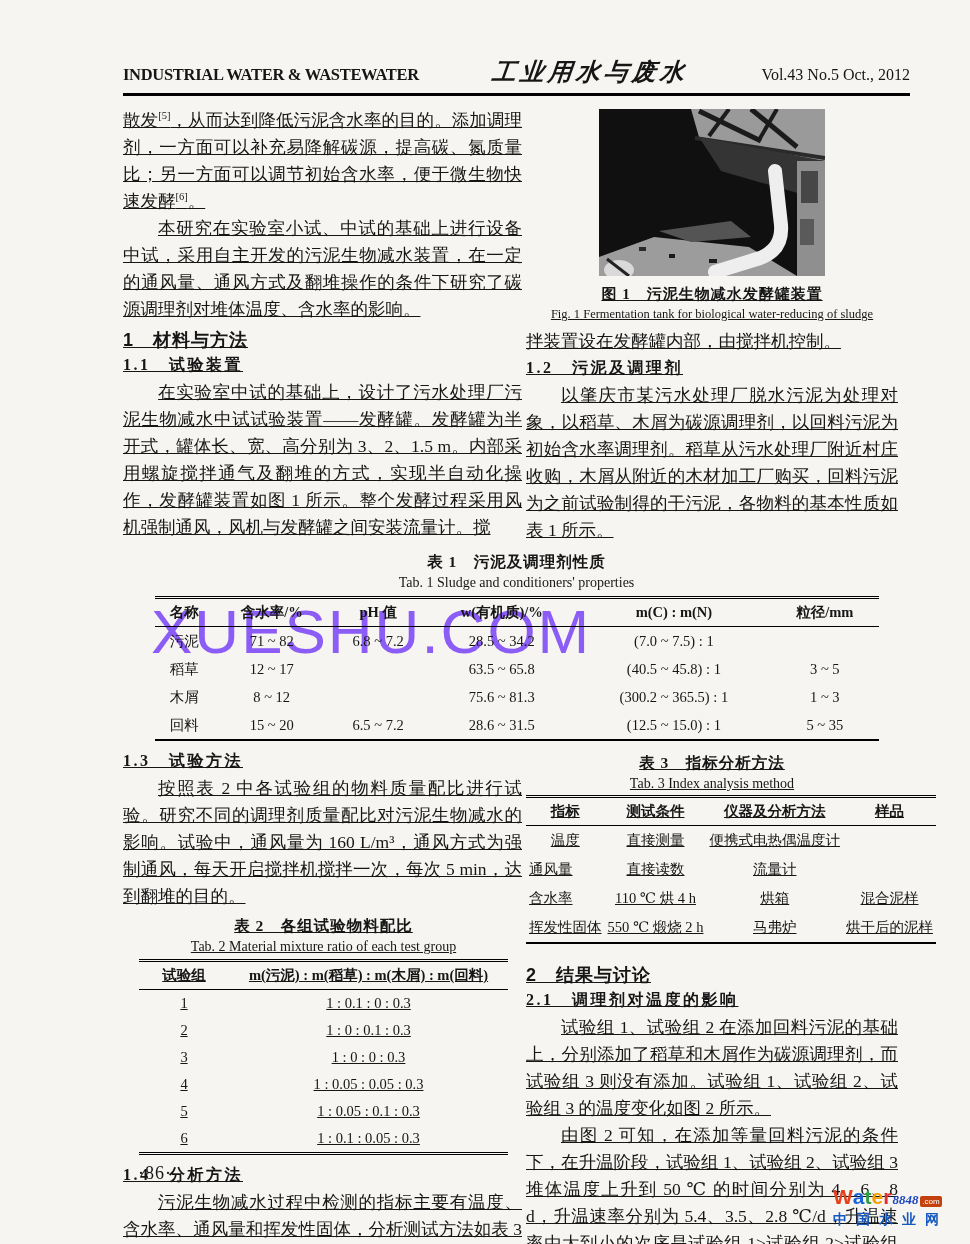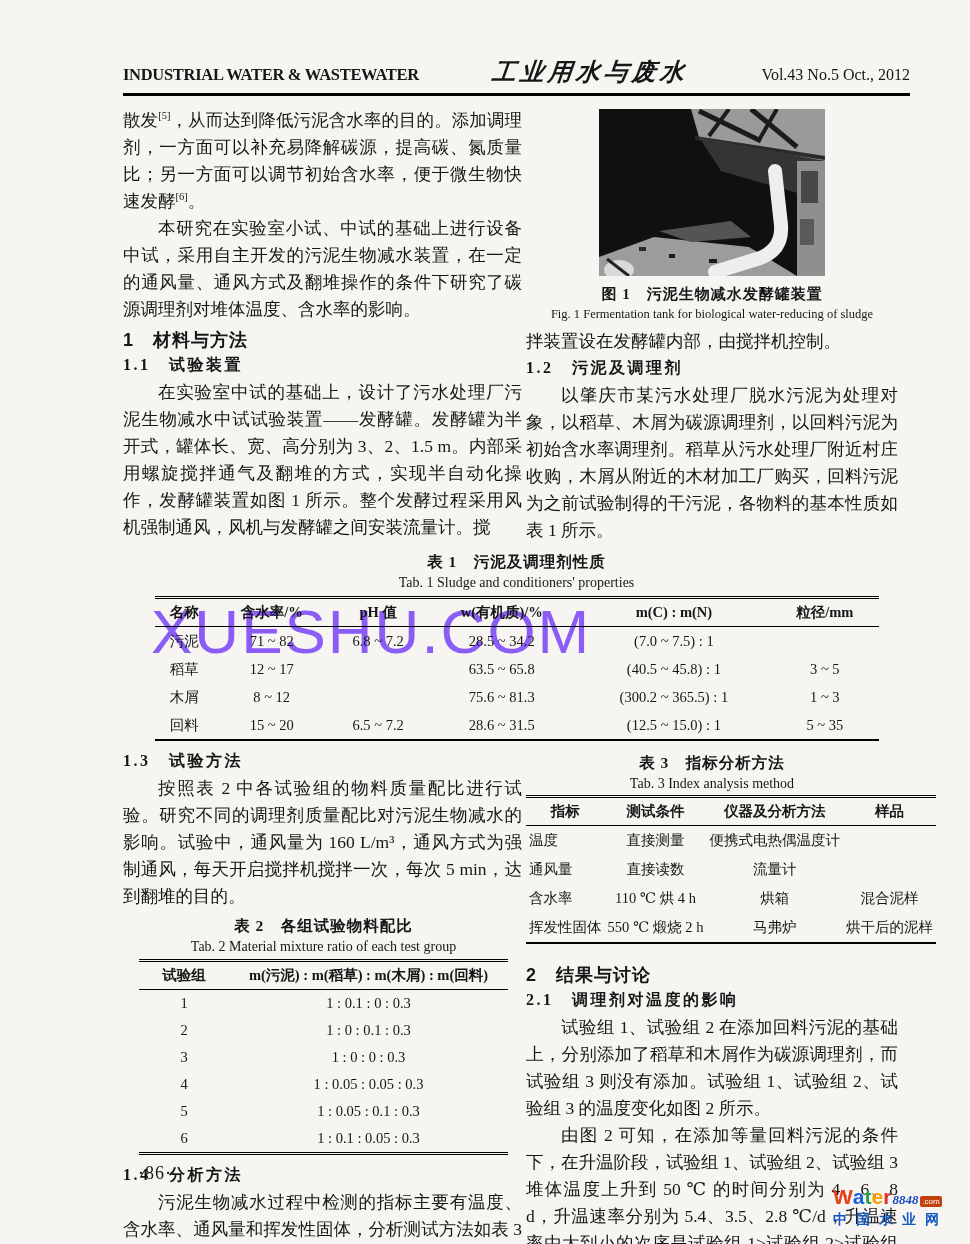--- a/index.html
+++ b/index.html
@@ -7,21 +7,21 @@
   .page{position:relative;width:970px;height:1244px;background:#f6f5f1;overflow:hidden;}
   .content{position:absolute;left:123px;top:56px;width:787px;}
 
   
   .hdr{display:flex;justify-content:space-between;align-items:baseline;border-bottom:3px solid #000;padding-bottom:5px;}
   .j-en{font-weight:bold;font-size:16.5px;letter-spacing:-0.3px;font-family:"Liberation Serif",serif;}
   .j-cn{font-weight:bold;font-style:italic;font-size:24px;letter-spacing:4px;transform:skewX(-6deg);}
   .j-issue{font-size:16px;}
 
   
-  .cols{display:flex;gap:4px;margin-top:11px;}
+  .cols{display:flex;gap:4px;margin-top:11px;text-decoration:underline;}
   .col-l{width:399px;}
   .col-r{width:372px;}
   .bt{margin:0;font-size:17.5px;line-height:27px;text-align:justify;}
   .ind{text-indent:2em;}
   sup.ref{font-size:10.5px;line-height:0;}
   .h-big{margin:5px 0 2px;font-family:"Liberation Sans","DejaVu Sans",sans-serif;font-size:18px;font-weight:bold;letter-spacing:1px;}
   .h-sub{margin:3px 0 3px;font-size:16px;font-weight:bold;letter-spacing:2.5px;}
 
   
   .fig{margin:4px 0 2px;}
@@ -222,21 +222,21 @@
             <thead>
               <tr>
                 <th>指标</th>
                 <th>测试条件</th>
                 <th>仪器及分析方法</th>
                 <th>样品</th>
               </tr>
             </thead>
             <tbody>
               <tr>
-                <td style="text-align:left;">温度</td>
+                <td style="text-align:center;">温度</td>
                 <td>直接测量</td>
                 <td>便携式电热偶温度计</td>
                 <td></td>
               </tr>
               <tr>
                 <td style="text-align:left;">通风量</td>
                 <td>直接读数</td>
                 <td>流量计</td>
                 <td></td>
               </tr>

